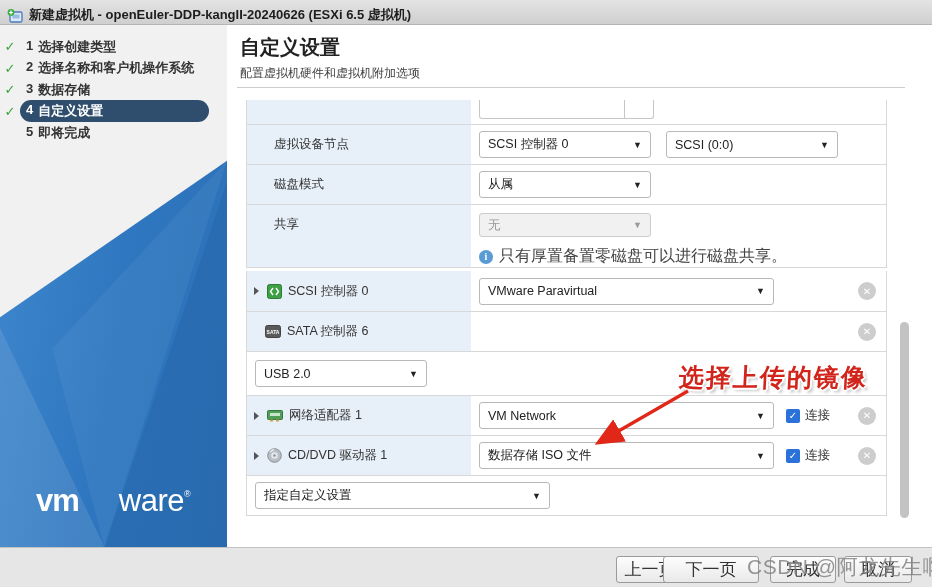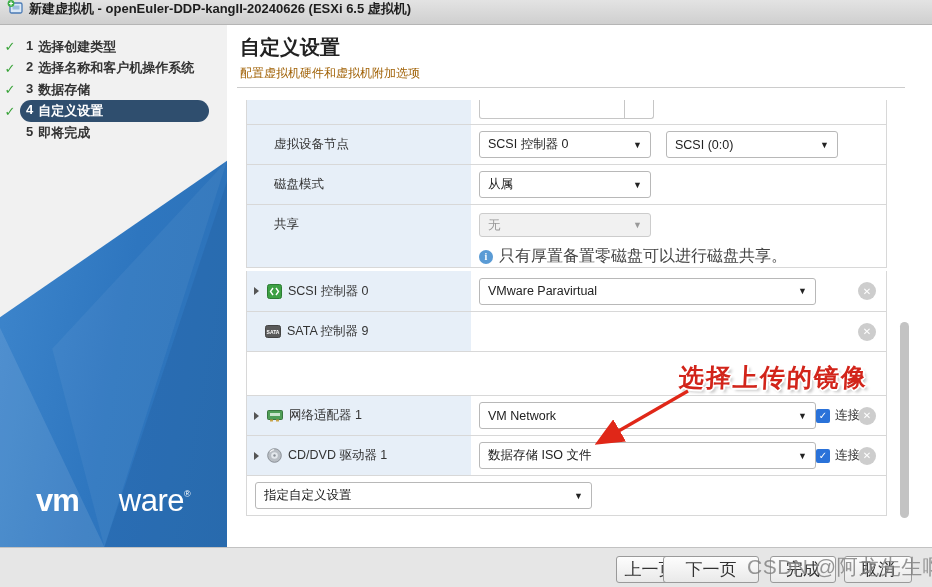--- a/index.html
+++ b/index.html
@@ -6,21 +6,21 @@
   body{
     width:932px;height:587px;position:relative;overflow:hidden;
     font-family:"Liberation Sans","DejaVu Sans",sans-serif;
     background:#fff;font-size:12.5px;color:#333;
   }
   
   .titlebar{
     position:absolute;top:0;left:0;right:0;height:25px;
     background:linear-gradient(#e3e3e3,#cfcfcf);
     border-bottom:1px solid #b5b5b5;
-    display:flex;align-items:flex-start;gap:6px;padding-left:7px;
+    display:flex;align-items:flex-end;gap:6px;padding-left:7px;
     font-weight:bold;font-size:13px;color:#1d1d1d;box-sizing:border-box;
   }
   
   .sidebar{position:absolute;top:25px;left:0;width:227px;bottom:40px;background:#f1f1f1;overflow:hidden;}
   .wedge{position:absolute;inset:0;
     background:linear-gradient(100deg,#4189cf,#2e76bf 55%,#2c71b7);
     clip-path:polygon(0 56%,100% 26%,100% 100%,0 100%);}
   .facet1{position:absolute;inset:0;background:rgba(0,20,60,0.08);clip-path:polygon(46% 100%,100% 30%,100% 100%);}
   .facet2{position:absolute;inset:0;background:rgba(255,255,255,0.10);clip-path:polygon(0 58%,46% 100%,0 100%);}
   .facet3{position:absolute;inset:0;background:rgba(255,255,255,0.05);clip-path:polygon(23% 62%,100% 26%,46% 100%);}
@@ -30,49 +30,49 @@
   .step.todo .check{visibility:hidden;}
   .step-body{flex:1;margin-right:18px;padding:2px 6px;border-radius:11px;display:flex;gap:5px;white-space:nowrap;overflow:hidden;}
   .step.active .step-body{background:#2f4e6e;color:#fff;}
   .brand{position:absolute;left:36px;top:460px;color:#fff;font-size:31px;line-height:1;}
   .brand .vm{font-weight:bold;letter-spacing:-1px;}
   .brand .ware{font-weight:normal;letter-spacing:-0.5px;padding-left:40px;}
   .brand .reg{font-size:9px;vertical-align:14px;}
   
   .content{position:absolute;left:227px;top:25px;right:0;bottom:40px;background:#fff;}
   .page-title{position:absolute;left:13px;top:9px;font-size:20px;font-weight:bold;color:#222;}
-  .page-sub{position:absolute;left:13px;top:40px;font-size:12px;color:#a16207;}
+  .page-sub{position:absolute;left:13px;top:40px;font-size:12px;color:#404040;}
   .hdr-divider{position:absolute;left:10px;right:27px;top:62px;border-top:1px solid #ccc;}
   
   .vmtable{position:absolute;left:19px;top:75px;width:641px;border-left:1px solid #d8d8d8;border-right:1px solid #d8d8d8;box-sizing:border-box;}
   .trow{display:flex;border-bottom:1px solid #d8d8d8;position:relative;box-sizing:border-box;}
   .tl{width:224px;background:#e7eff8;display:flex;align-items:center;box-sizing:border-box;padding-left:27px;flex-shrink:0;gap:6px;font-size:12.5px;color:#333;}
   .tl.group{padding-left:5px;}
   .tl.topalign{align-items:flex-start;padding-top:11px;}
   .tv{flex:1;display:flex;align-items:center;padding-left:8px;box-sizing:border-box;}
   .tv.col{flex-direction:column;align-items:flex-start;justify-content:flex-start;padding-top:8px;}
   .gaprow{height:3px;background:#fff;border-bottom:none;margin-left:-1px;margin-right:-1px;}
   
   .sel{height:27px;border:1px solid #b8b8b8;border-radius:3px;background:#fff;display:flex;align-items:center;
        padding:0 8px;box-sizing:border-box;color:#222;font-size:12.5px;}
   .sel .arr{margin-left:auto;font-size:9px;color:#222;padding-left:6px;}
   .sel .arr::after{content:"▼";}
   .w172{width:172px;}
-  .w295{width:337px;}
+  .w295{width:295px;}
   .sel.disabled{background:#f1f1f1;border-color:#ccc;color:#999;}
   .sel.disabled .arr{color:#999;}
   .sel2gap{width:15px;}
   .cutinput{height:19px;width:175px;border:1px solid #c6c6c6;border-top:none;border-radius:0 0 3px 3px;
             background:#fff;align-self:flex-start;position:relative;box-sizing:border-box;}
   .cutinput .cutdiv{position:absolute;right:28px;top:0;bottom:0;border-left:1px solid #c6c6c6;}
   .infoline{display:flex;align-items:center;gap:6px;margin-top:9px;font-size:16px;color:#444;}
   .info-ico{width:14px;height:14px;border-radius:50%;background:#5a9bd5;color:#fff;font-size:10px;font-weight:bold;
             display:flex;align-items:center;justify-content:center;font-family:"Liberation Serif",serif;}
   .info-ico::after{content:"i";}
-  .chk{display:flex;align-items:center;gap:5px;}
+  .chk{display:flex;align-items:center;gap:5px;margin-left:12px;}
   .chkbox{width:14px;height:14px;background:#2a72d9;border-radius:2px;display:flex;align-items:center;justify-content:center;
           color:#fff;font-size:10px;font-weight:bold;}
   .chkbox::after{content:"✓";}
   .remove{position:absolute;right:10px;top:50%;margin-top:-9px;width:18px;height:18px;border-radius:50%;
           background:#cdcdcd;color:#fff;display:flex;align-items:center;justify-content:center;font-size:10px;font-weight:bold;}
   .remove::after{content:"✕";}
   .expander{width:0;height:0;border-left:5px solid #555;border-top:4px solid transparent;border-bottom:4px solid transparent;margin:0 2px;flex-shrink:0;}
   .noexp{width:7px;flex-shrink:0;}
   .devicon{flex-shrink:0;}
   
@@ -232,27 +232,33 @@
       <span class="remove"></span>
     </div>
 
     <div class="trow" style="height:40px">
       <div class="tl group">
         <span class="noexp"></span>
         <svg class="devicon" width="16" height="13" viewBox="0 0 16 13">
           <rect x="0.5" y="0.5" width="15" height="12" rx="2" fill="#5a5a5a" stroke="#444"></rect>
           <text x="8" y="9" text-anchor="middle" font-size="5" fill="#fff" font-family="Liberation Sans,sans-serif" font-weight="bold">SATA</text>
         </svg>
-        <span>SATA 控制器 9</span>
+        <span>SATA 控制器 6</span>
       </div>
       <div class="tv"></div>
       <span class="remove"></span>
     </div>
 
     <div class="trow" style="height:44px">
+      <div class="tv">
+        <div class="sel w172">
+          <span>USB 2.0</span>
+            <span class="arr"></span>
+        </div>
+      </div>
     </div>
 
     <div class="trow" style="height:40px">
       <div class="tl group">
         <span class="expander"></span>
         <svg class="devicon" width="16" height="12" viewBox="0 0 16 12">
           <rect x="0.5" y="0.5" width="15" height="9" rx="1" fill="#4f9e57" stroke="#39763f"></rect>
           <rect x="3" y="9.5" width="3" height="2" fill="#c9a44a"></rect>
           <rect x="9" y="9.5" width="3" height="2" fill="#c9a44a"></rect>
           <rect x="3" y="3" width="10" height="3" fill="#dff0e0" opacity="0.85"></rect>

